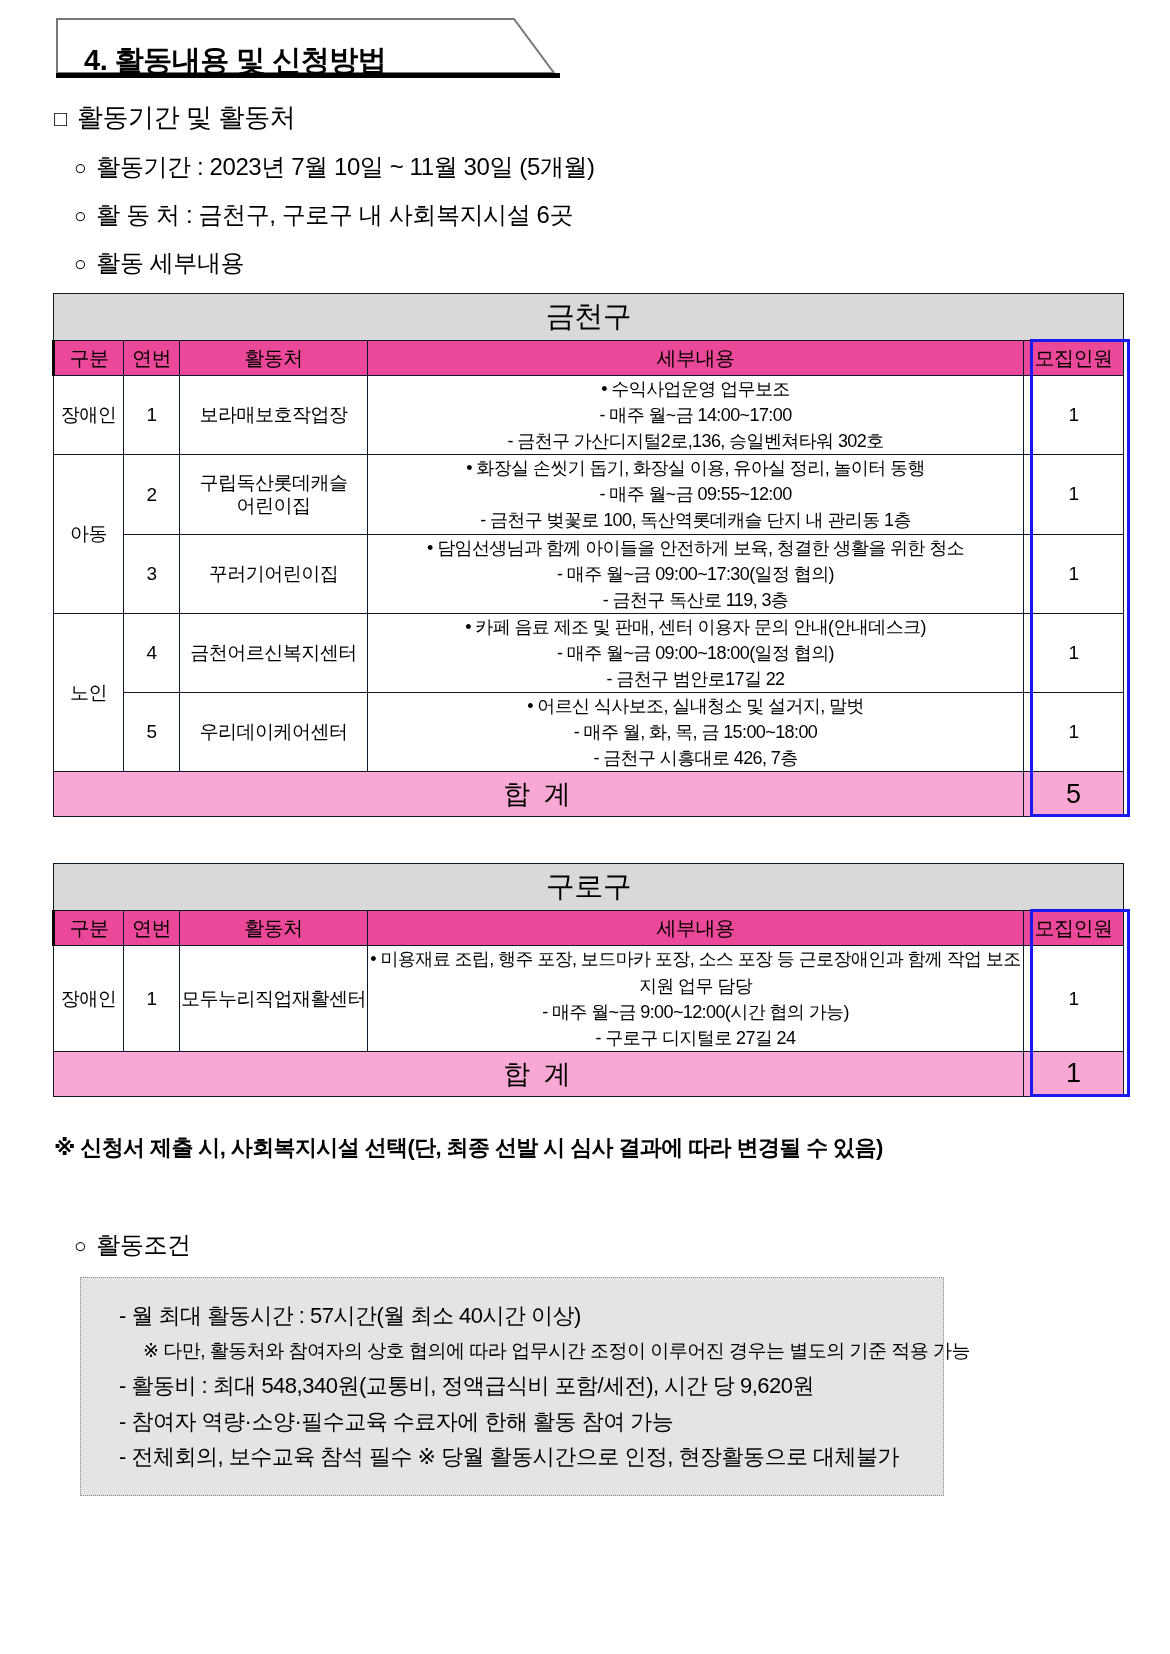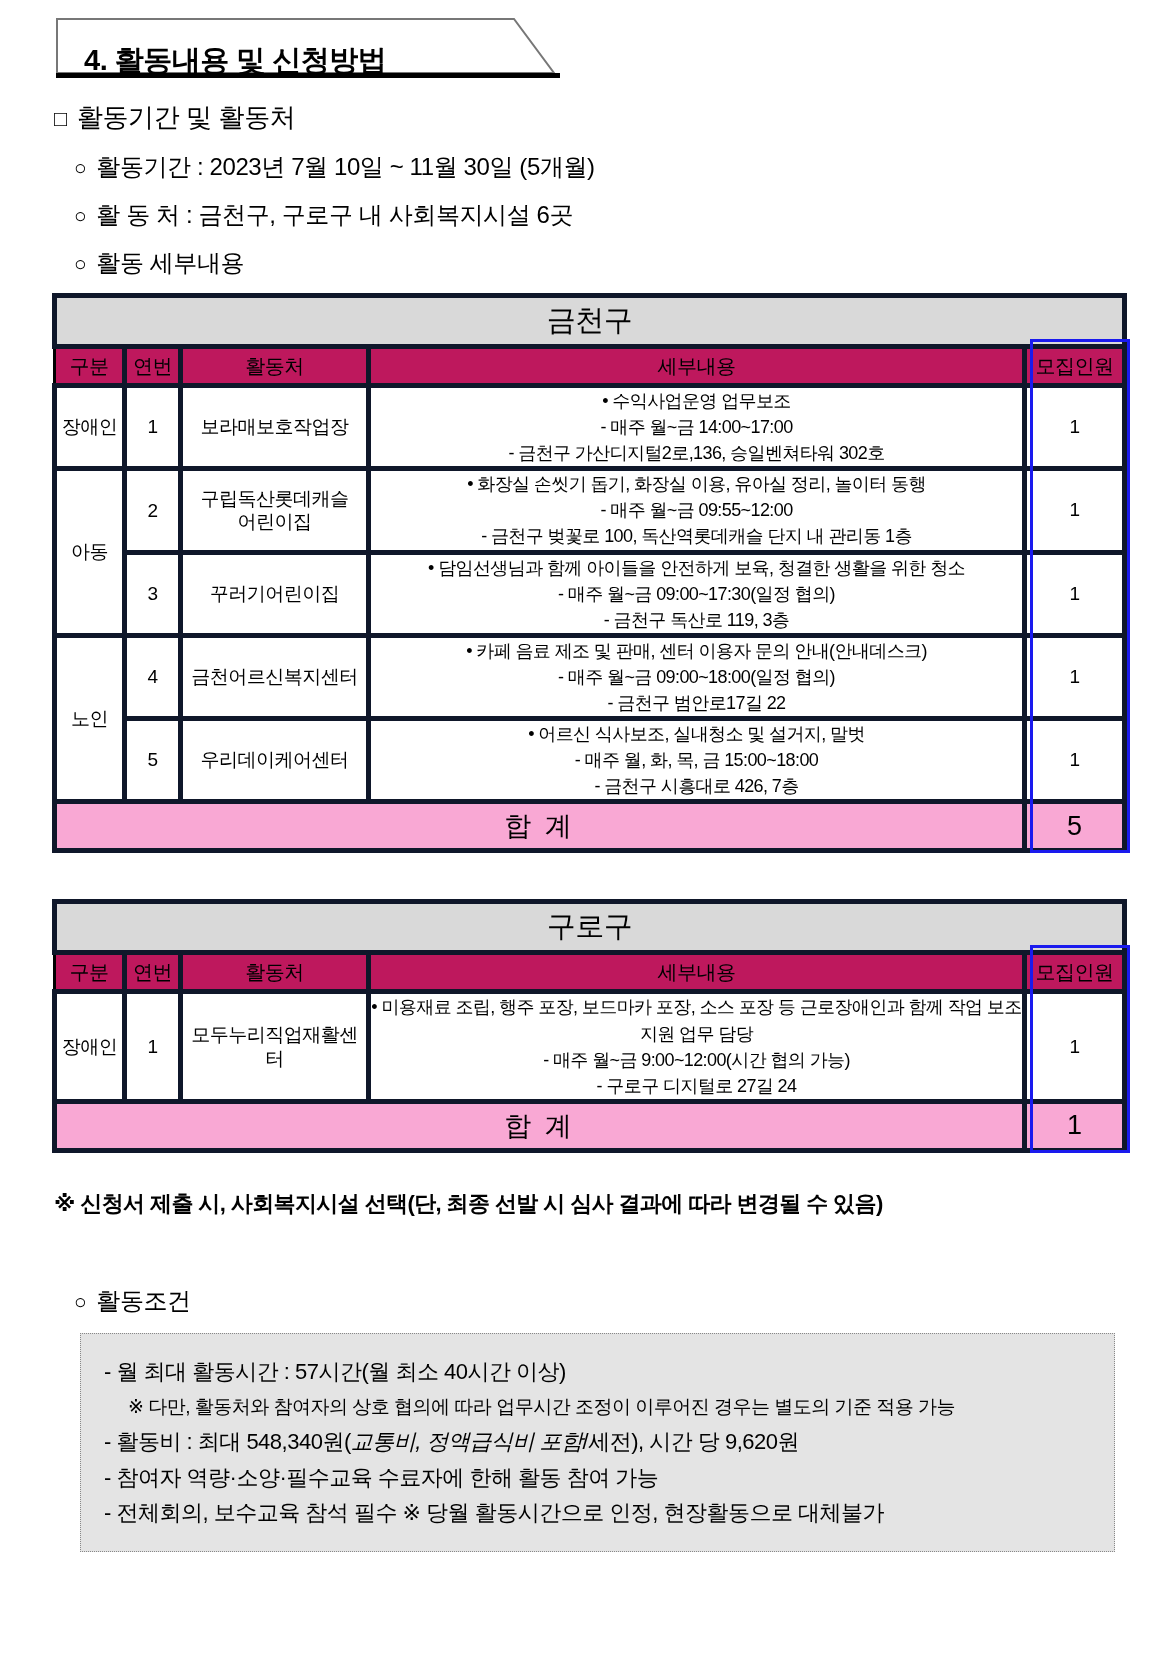--- a/index.html
+++ b/index.html
@@ -78,39 +78,39 @@
 
   
   .tbl-wrap { margin: 14px 0 0 12px; position: relative; }
   table.data {
     border-collapse: collapse;
     width: 1070px;
     table-layout: fixed;
     background: #ffffff;
   }
   table.data td, table.data th {
-    border: 5px solid #0f172a;
+    border: 1px solid #0f172a;
     padding: 0;
     vertical-align: middle;
     font-weight: normal;
     text-align: center;
   }
   .t-outer-top td, .t-outer-top th { border-top: 3px solid #000; }
   .row-title th {
     background: #d9d9d9;
     text-align: center;
     font-size: 29px;
     font-weight: bold;
     height: 46px;
     letter-spacing: -0.5px;
     border-left: 3px solid #000;
     border-right: 3px solid #000;
   }
   .row-head th {
-    background: #be185d;
+    background: #ec4899;
     text-align: center;
     font-size: 20px;
     font-weight: bold;
     height: 34px;
     letter-spacing: -0.5px;
     border-bottom: 2px solid #444;
   }
   .row-head th.first { border-left: 3px solid #000; }
   .cell-c {
     text-align: center;
@@ -175,40 +175,40 @@
   
   .cond-heading {
     font-size: 24px;
     letter-spacing: -0.4px;
     margin: 66px 0 0 34px;
     white-space: nowrap;
   }
   .cond-heading .mk { font-size: 21px; margin-right: 10px; }
   .cond-box {
     margin: 16px 0 0 40px;
-    width: 1035px;
+    width: 864px;
     box-sizing: border-box;
     background: #e4e4e4;
     border: 1px dotted #888888;
-    padding: 16px 10px 16px 17px;
+    padding: 16px 10px 16px 32px;
   }
   .cond-item {
     font-size: 22px;
     letter-spacing: -0.5px;
     line-height: 1.2;
     margin: 9px 0 9px 6px;
     white-space: nowrap;
   }
   .cond-sub {
     font-size: 19px;
     letter-spacing: -0.5px;
     margin: 9px 0 9px 30px;
     white-space: nowrap;
   }
-  .ital { font-style: italic; }
+  .ital { }
 </style>
 </head>
 <body>
 
 <div class="page">
 
   <div class="section-banner">
     <div class="banner-shape">
       <svg width="500" height="56" viewBox="0 0 500 56" xmlns="http://www.w3.org/2000/svg">
         <polygon points="1,1 458,1 498,55 1,55" fill="#ffffff" stroke="#777777" stroke-width="2"></polygon>

